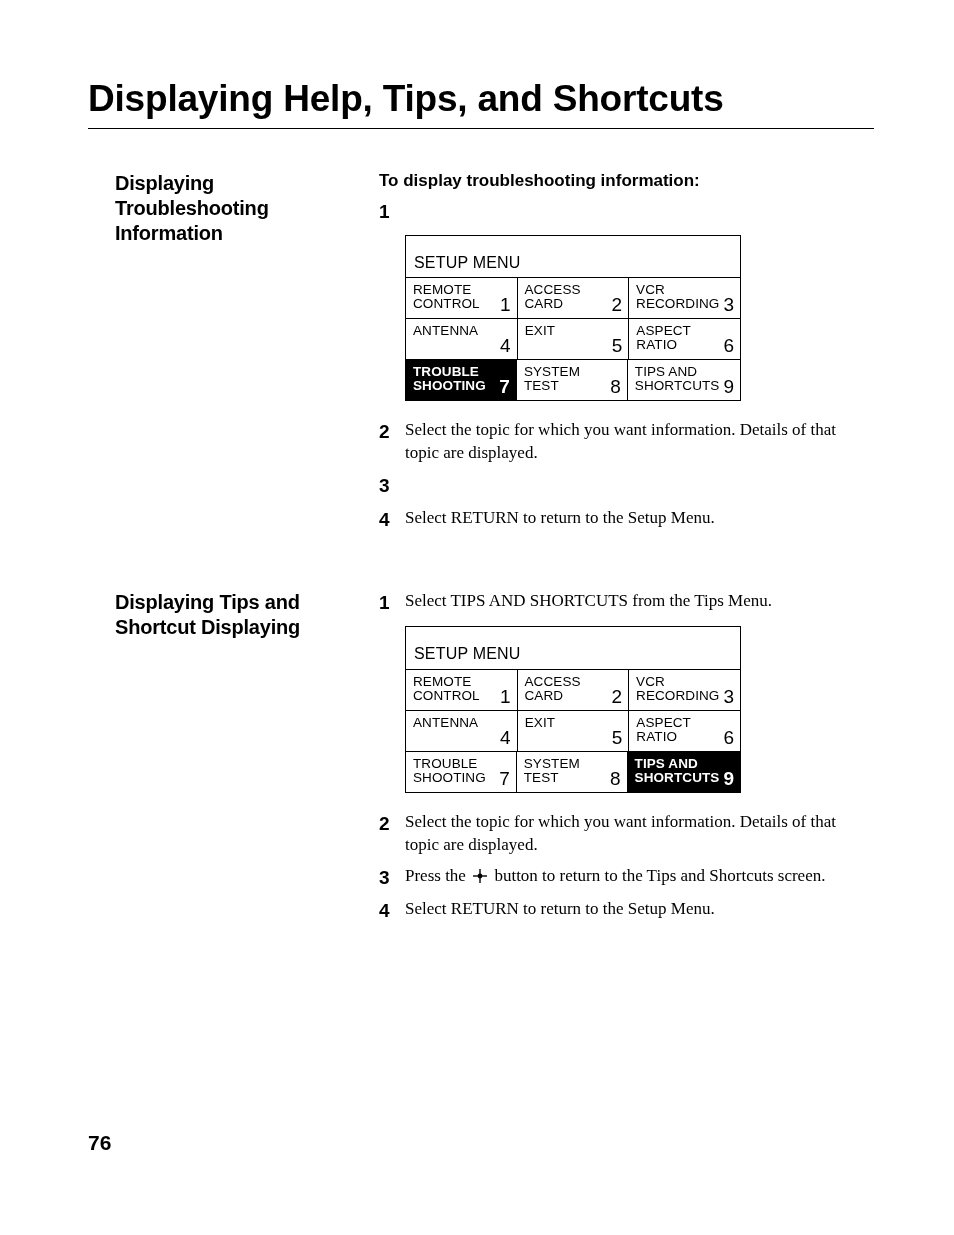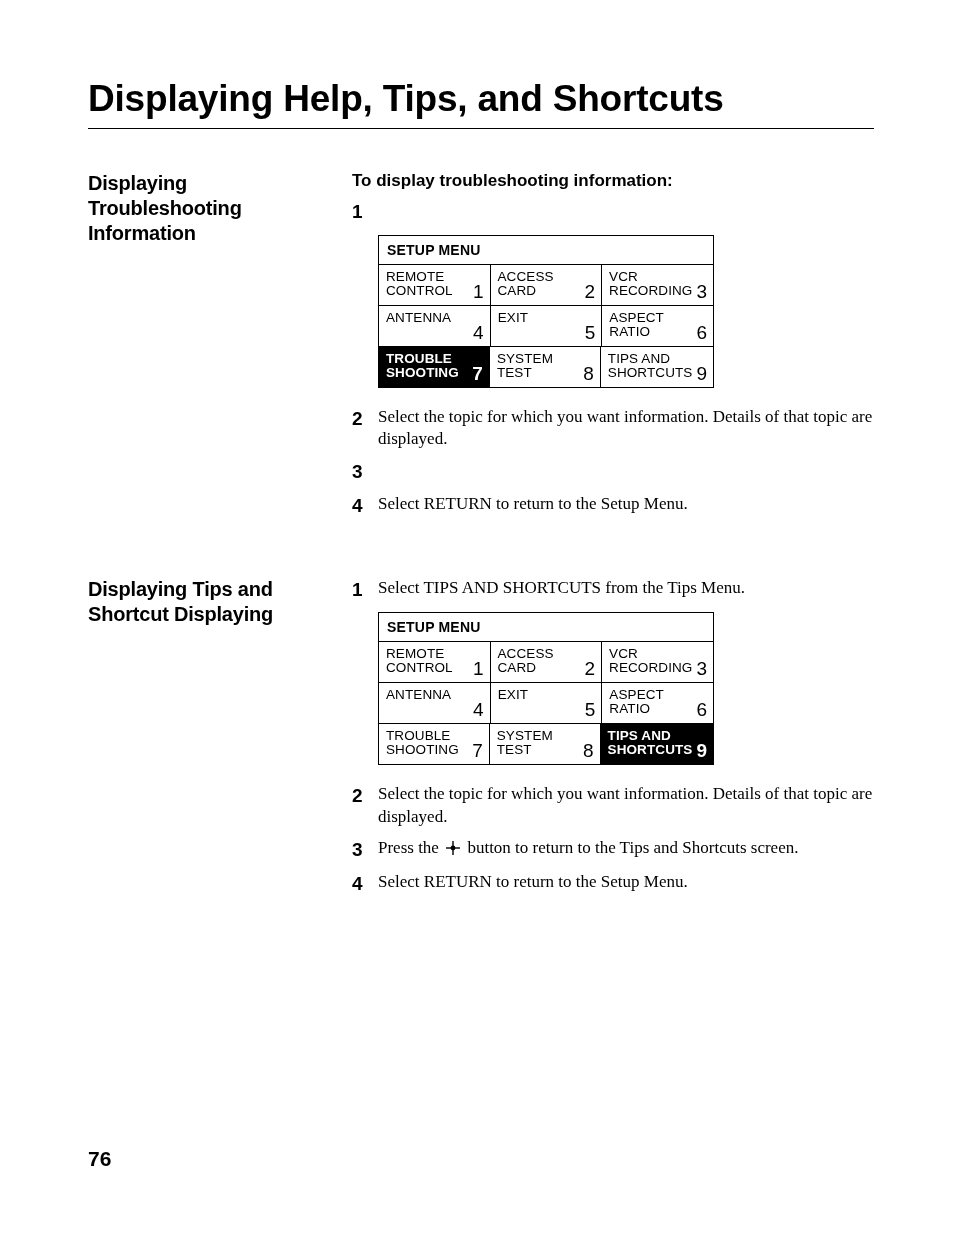--- a/index.html
+++ b/index.html
@@ -26,20 +26,21 @@
   }
   .section {
     display: flex;
     align-items: flex-start;
     margin-bottom: 50px;
   }
   .left-col {
     width: 264px;
     flex: 0 0 264px;
     padding-right: 10px;
+    margin-left: 27px;
   }
   .left-col h2 {
     font-family: "Myriad Pro", Arial, Helvetica, sans-serif;
     font-weight: 600;
     font-size: 20px;
     line-height: 1.25;
     letter-spacing: -0.2px;
   }
   .right-col { flex: 1; }
   .lead {
@@ -72,24 +73,25 @@
 
   
   .menu-wrap { margin: 10px 0 18px 26px; }
   .menu {
     border: 1.5px solid #000;
     width: 336px;
     font-family: "Myriad Pro", "Arial Narrow", Arial, Helvetica, sans-serif;
     font-stretch: condensed;
   }
   .menu .mtitle {
-    font-weight: 700;
-    font-size: 14px;
+    font-weight: 400;
+    font-size: 16px;
     padding: 5px 8px 4px 8px;
     letter-spacing: 0.2px;
+    margin-top: 11px;
   }
   .menu .mrow {
     display: flex;
     border-top: 1.5px solid #000;
   }
   .menu .mcell {
     flex: 1 1 0;
     border-left: 1.5px solid #000;
     padding: 5px 6px 4px 7px;
     position: relative;
@@ -116,21 +118,21 @@
   .menu .mcell.selected {
     background: #000;
     color: #fff;
   }
   .menu .mcell.selected .label { font-weight: 700; }
   .menu .mcell.selected .idx { font-weight: 700; }
 
   .page-num {
     position: absolute;
     left: 88px;
-    bottom: 64px;
+    bottom: 80px;
     font-family: "Myriad Pro", Arial, Helvetica, sans-serif;
     font-weight: 700;
     font-size: 21px;
   }
 </style>
 </head>
 <body>
 
 <h1 class="page-title">Displaying Help, Tips, and Shortcuts</h1>
 <hr class="rule">

